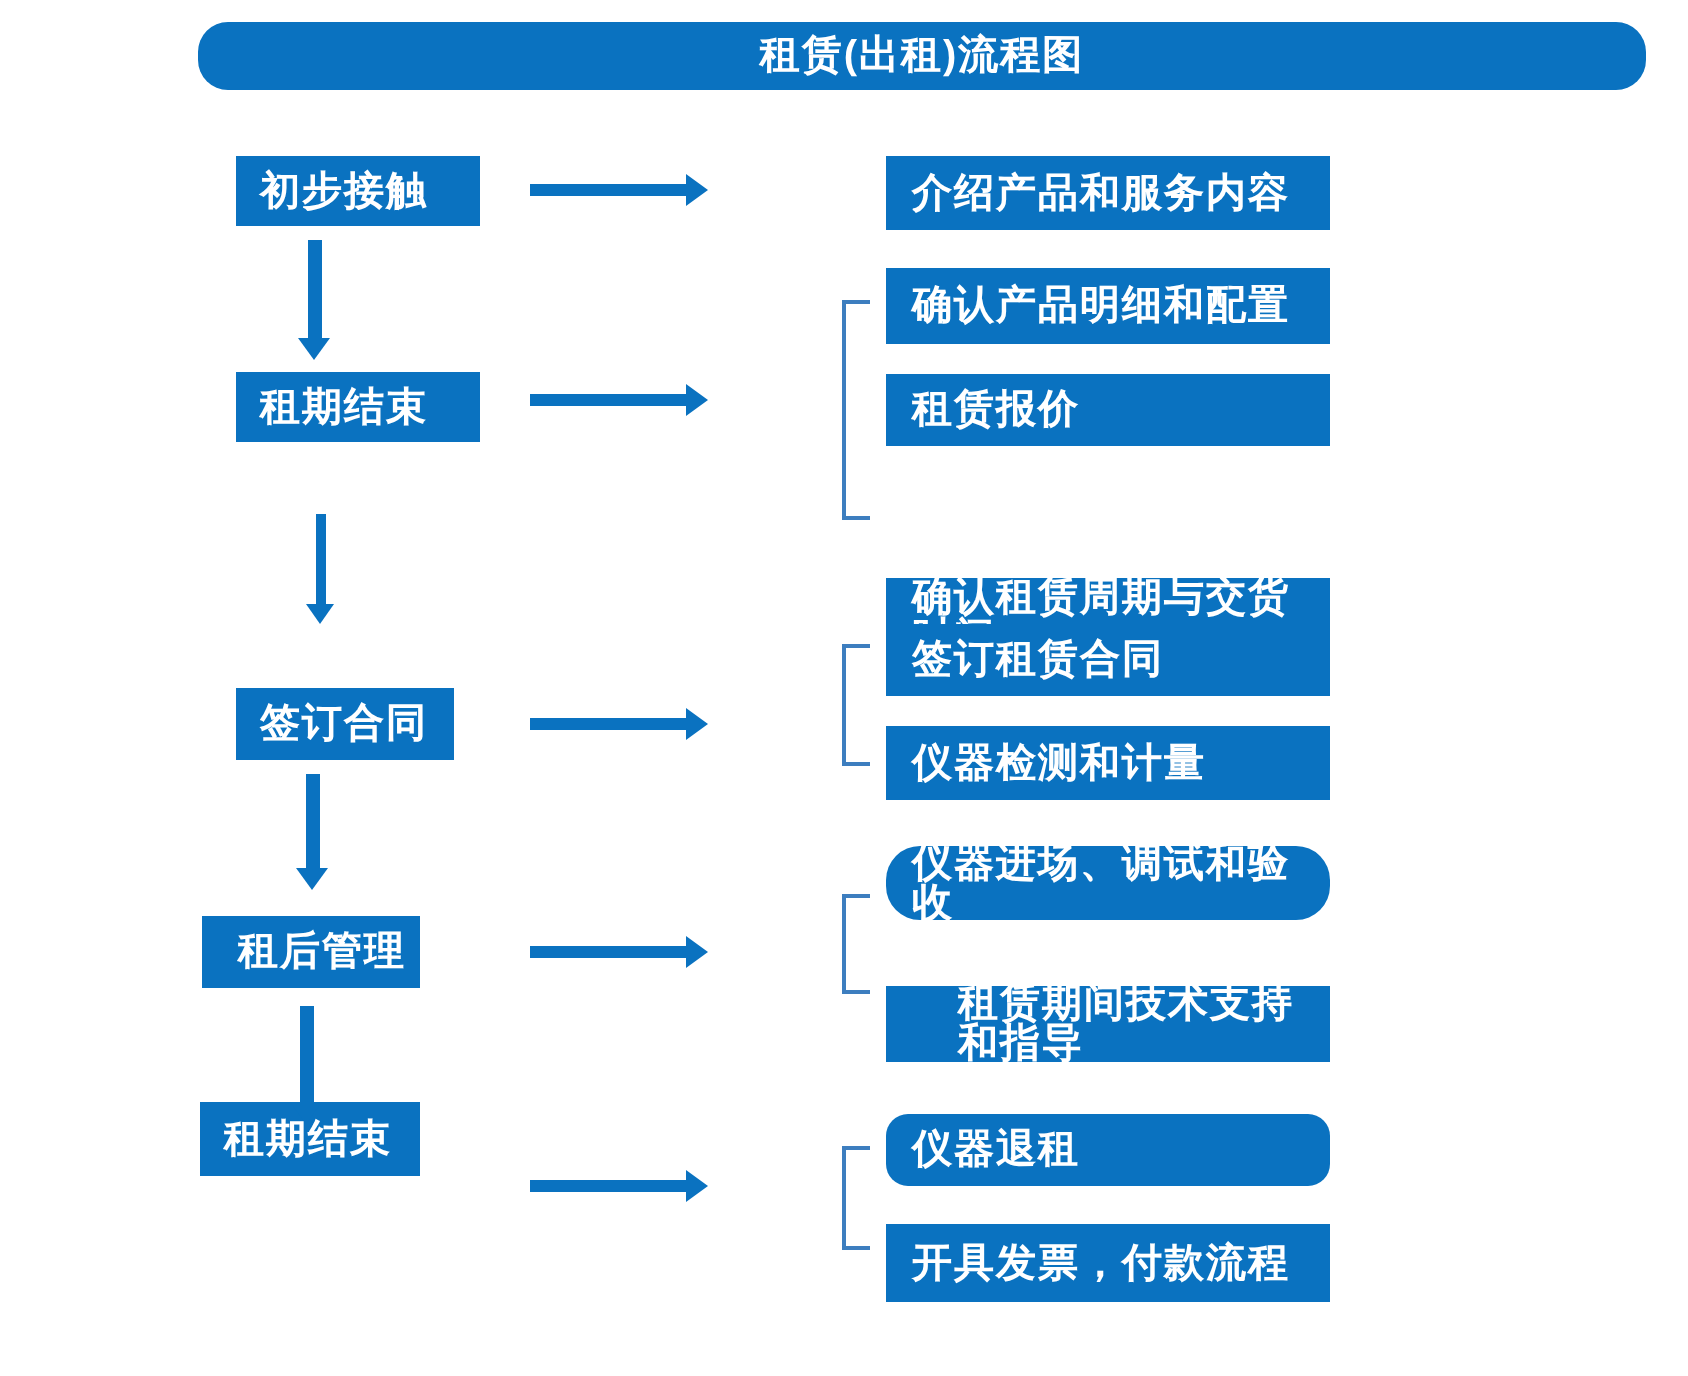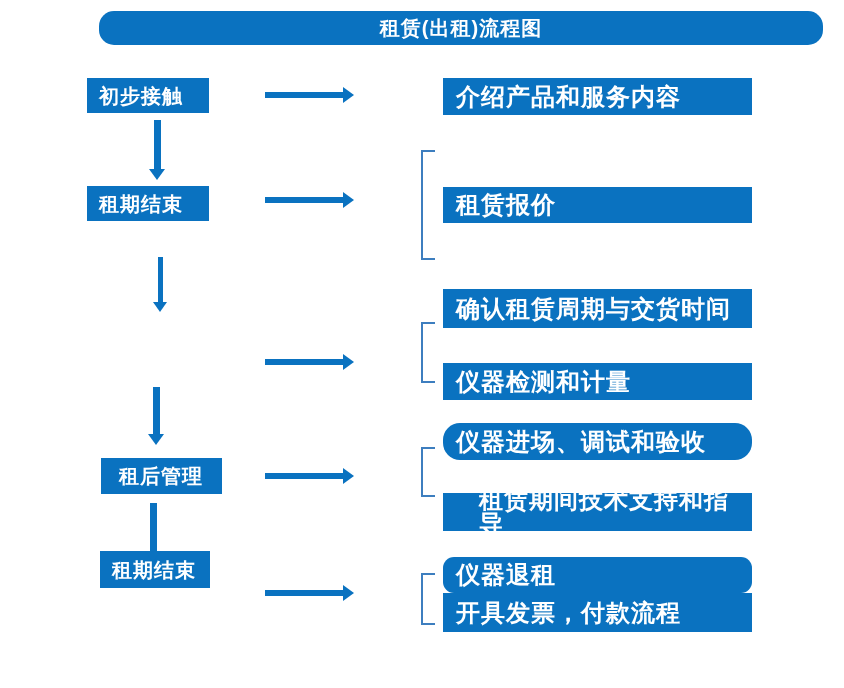--- a/index.html
+++ b/index.html
@@ -26,22 +26,22 @@
     align-items: center;
     letter-spacing: 1px;
     line-height: 1;
   }
   .title {
     left: 99px; top: 11px; width: 724px; height: 34px;
     justify-content: center;
     font-size: 20px;
     border-radius: 15px;
   }
-  .lbox { left: 87px; width: 122px; padding-left: 12px; font-size: 20px; }
-  .rbox { left: 443px; width: 309px; padding-left: 13px; font-size: 24px; }
+  .lbox { left: 118px; width: 122px; padding-left: 12px; font-size: 20px; }
+  .rbox { left: 443px; width: 222px; padding-left: 13px; font-size: 20px; }
 
   
   .harrow { position: absolute; left: 265px; width: 89px; height: 16px; }
   .harrow .shaft { position: absolute; left: 0; right: 9px; top: 5px; height: 6px; background: var(--primary); }
   .harrow .head { position: absolute; right: 0; top: 0; width: 0; height: 0;
     border-top: 8px solid transparent; border-bottom: 8px solid transparent;
     border-left: 11px solid var(--primary); }
 
   
   .varrow { position: absolute; width: 16px; }
@@ -62,21 +62,22 @@
 </style>
 </head>
 <body>
 
 <div class="canvas">
 
   <div class="box title">租赁(出租)流程图</div>
 
   <div class="box lbox" style="top:78px;height:35px;">初步接触</div>
   <div class="box lbox" style="top:186px;height:35px;">租期结束</div>
-  <div class="box lbox" style="top:458px;height:36px;width:121px;left:101px;padding-left:18px;">租后管理</div>
+  <div class="box lbox" style="top:344px;height:36px;width:109px;">签订合同</div>
+  <div class="box lbox" style="top:458px;height:36px;width:109px;left:101px;padding-left:18px;">租后管理</div>
   <div class="box lbox" style="top:551px;height:37px;width:110px;left:100px;">租期结束</div>
 
   <div class="varrow" style="left:149px;top:120px;height:60px;">
       <div class="shaft"></div>
       <div class="head"></div>
     </div>
   <div class="varrow thin" style="left:152px;top:257px;height:55px;">
       <div class="shaft"></div>
       <div class="head"></div>
     </div>
@@ -110,24 +111,26 @@
       <div class="head"></div>
     </div>
 
   <div class="bracket" style="top:150px;height:110px;"></div>
   <div class="bracket" style="top:322px;height:61px;"></div>
   <div class="bracket" style="top:447px;height:50px;"></div>
   <div class="bracket" style="top:573px;height:52px;"></div>
 
   <div class="box rbox" style="top:78px;height:37px;">介绍产品和服务内容</div>
 
+  <div class="box rbox" style="top:134px;height:38px;">确认产品明细和配置</div>
   <div class="box rbox" style="top:187px;height:36px;">租赁报价</div>
   <div class="box rbox" style="top:243px;height:39px;margin-top:46px;">确认租赁周期与交货时间</div>
 
+  <div class="box rbox" style="top:312px;height:36px;">签订租赁合同</div>
   <div class="box rbox" style="top:363px;height:37px;">仪器检测和计量</div>
 
   <div class="box rbox" style="top:423px;height:37px;border-radius:17px;">仪器进场、调试和验收</div>
   <div class="box rbox" style="top:493px;height:38px;padding-left:36px;">租赁期间技术支持和指导</div>
 
   <div class="box rbox" style="top:557px;height:36px;border-radius:11px;">仪器退租</div>
-  <div class="box rbox" style="top:593px;height:39px;font-family:Liberation Serif, serif;">开具发票，付款流程</div>
+  <div class="box rbox" style="top:612px;height:39px;font-family:Liberation Serif, serif;">开具发票，付款流程</div>
 
 </div>
 
 </body></html>

